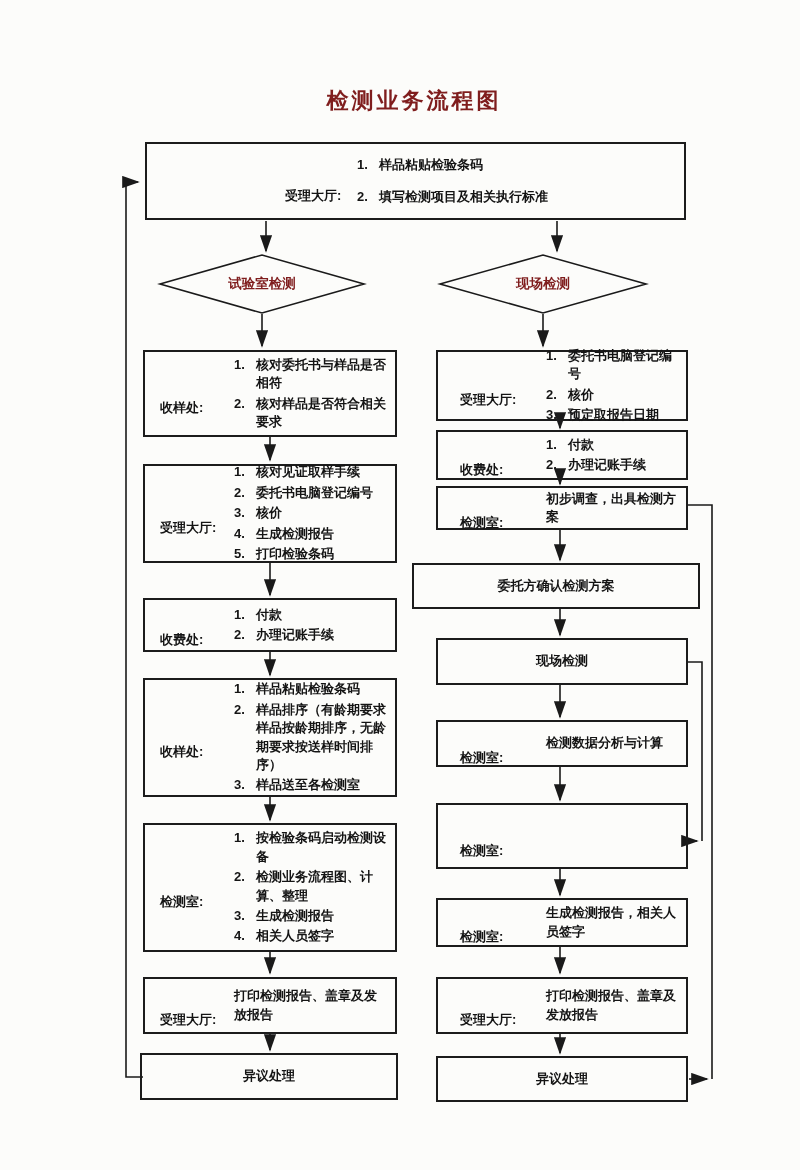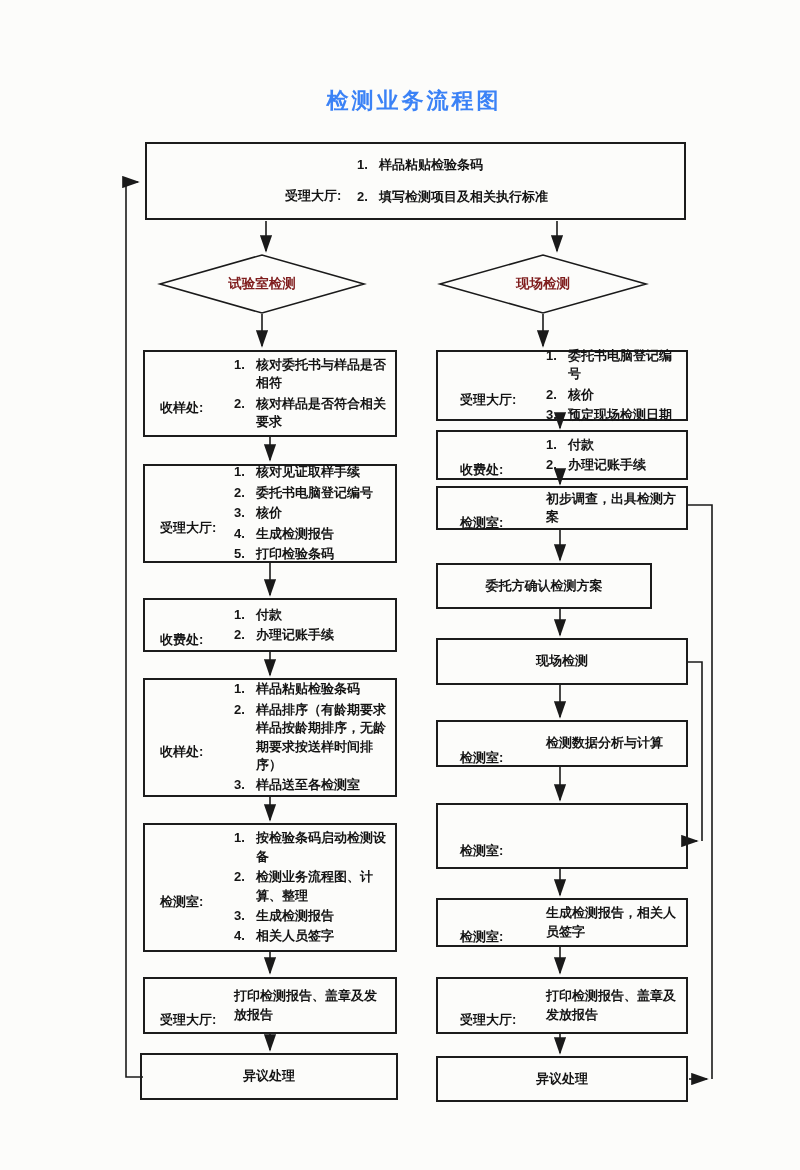--- a/index.html
+++ b/index.html
@@ -6,21 +6,21 @@
   body{
     width:800px;height:1170px;position:relative;
     background:#fcfcfa;
     font-family:"Liberation Sans", sans-serif;
     color:#161616;
     overflow:hidden;
   }
   .page-title{
     position:absolute;top:86px;left:0;width:800px;
     text-align:center;padding-left:28px;box-sizing:border-box;
-    font-size:22px;font-weight:700;letter-spacing:3px;color:#3b82f6;
+    font-size:22px;font-weight:700;letter-spacing:3px;color:#7f1d1d;
   }
   svg.connectors{position:absolute;top:0;left:0;}
   .box{
     position:absolute;box-sizing:border-box;
     border:2px solid #1c1c1c;
     display:flex;align-items:center;
     font-size:13px;line-height:1.42;font-weight:600;color:#141414;
     background:transparent;
   }
   .box .label{flex:0 0 auto;padding-left:15px;width:74px;margin-top:30px;}
@@ -212,21 +212,21 @@
     <div class="item">
       <span class="num">1.</span>
       <span class="txt">委托书电脑登记编号</span>
     </div>
     <div class="item">
       <span class="num">2.</span>
       <span class="txt">核价</span>
     </div>
     <div class="item">
       <span class="num">3.</span>
-      <span class="txt">预定现场检测日期</span>
+      <span class="txt">预定取报告日期</span>
     </div>
   </div>
 </div>
 
 <div class="box rbox" style="left:436px;top:430px;width:252px;height:50px">
   <div class="label">收费处:</div>
   <div class="items">
     <div class="item">
       <span class="num">1.</span>
       <span class="txt">付款</span>
@@ -236,21 +236,21 @@
       <span class="txt">办理记账手续</span>
     </div>
   </div>
 </div>
 
 <div class="box rbox" style="left:436px;top:486px;width:252px;height:44px">
   <div class="label">检测室:</div>
   <div class="plain-text">初步调查，出具检测方案</div>
 </div>
 
-<div class="box center-box" style="left:436px;top:563px;width:216px;height:46px">
+<div class="box center-box" style="left:412px;top:563px;width:288px;height:46px">
   <span>委托方确认检测方案</span>
 </div>
 
 <div class="box center-box" style="left:436px;top:638px;width:252px;height:47px">
   <span>现场检测</span>
 </div>
 
 <div class="box rbox" style="left:436px;top:720px;width:252px;height:47px">
   <div class="label">检测室:</div>
   <div class="plain-text">检测数据分析与计算</div>

